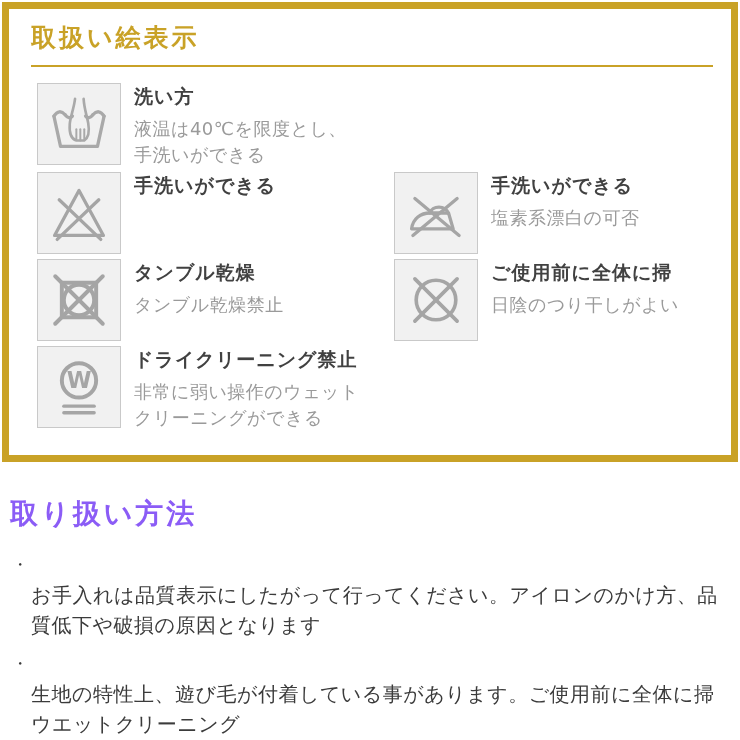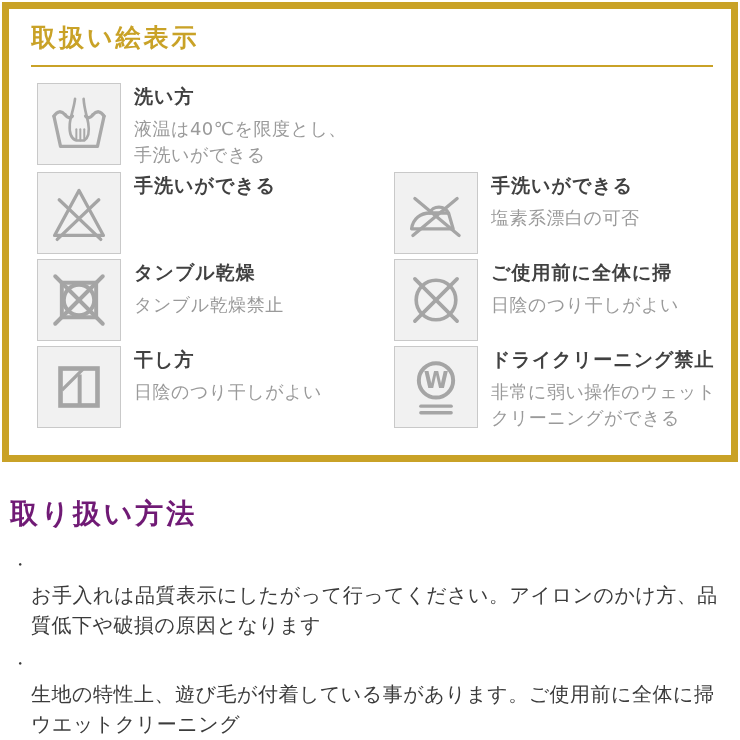--- a/index.html
+++ b/index.html
@@ -70,21 +70,21 @@
     letter-spacing: 0.5px;
   }
 
   
   .handling {
     margin: 33px 10px 0 10px;
   }
   .handling-title {
     font-size: 28px;
     font-weight: bold;
-    color: #701a75;
+    color: #8b5cf6;
     letter-spacing: 3px;
     margin: 0;
   }
   .notes { margin-top: 17px; }
   .note {
     position: relative;
     width: 720px;
     box-sizing: border-box;
     padding-left: 21px;
     margin-bottom: 9px;
@@ -183,33 +183,20 @@
           <line x1="18" y1="18" x2="82" y2="82"></line>
           <line x1="82" y1="18" x2="18" y2="82"></line>
         </svg>
       </div>
       <div class="care-text">
         <div class="care-title">ご使用前に全体に掃</div>
         <div class="care-desc">日陰のつり干しがよい</div>
       </div>
     </div>
 
-    <div class="care-item">
-      <div class="icon-box">
-        <svg width="68" height="66" viewBox="0 0 100 100" fill="none" stroke="#a5a5a5" stroke-width="7" stroke-linecap="square">
-          <rect x="22" y="22" width="56" height="56"></rect>
-          <line x1="51" y1="34" x2="51" y2="75" stroke-width="6"></line>
-          <line x1="26" y1="53" x2="54" y2="25" stroke-width="5"></line>
-        </svg>
-      </div>
-      <div class="care-text">
-        <div class="care-title">干し方</div>
-        <div class="care-desc">日陰のつり干しがよい</div>
-      </div>
-    </div>
 
     <div class="care-item">
       <div class="icon-box">
         <svg width="68" height="66" viewBox="0 0 100 100" fill="none" stroke="#a5a5a5" stroke-width="6" stroke-linecap="round">
           <circle cx="50" cy="40" r="26"></circle>
           <text x="50" y="52" text-anchor="middle" font-size="34" font-weight="bold" fill="#a5a5a5" stroke="none" font-family="DejaVu Sans, sans-serif">W</text>
           <line x1="27" y1="79" x2="73" y2="79" stroke-width="5"></line>
           <line x1="27" y1="89" x2="73" y2="89" stroke-width="5"></line>
         </svg>
       </div>

